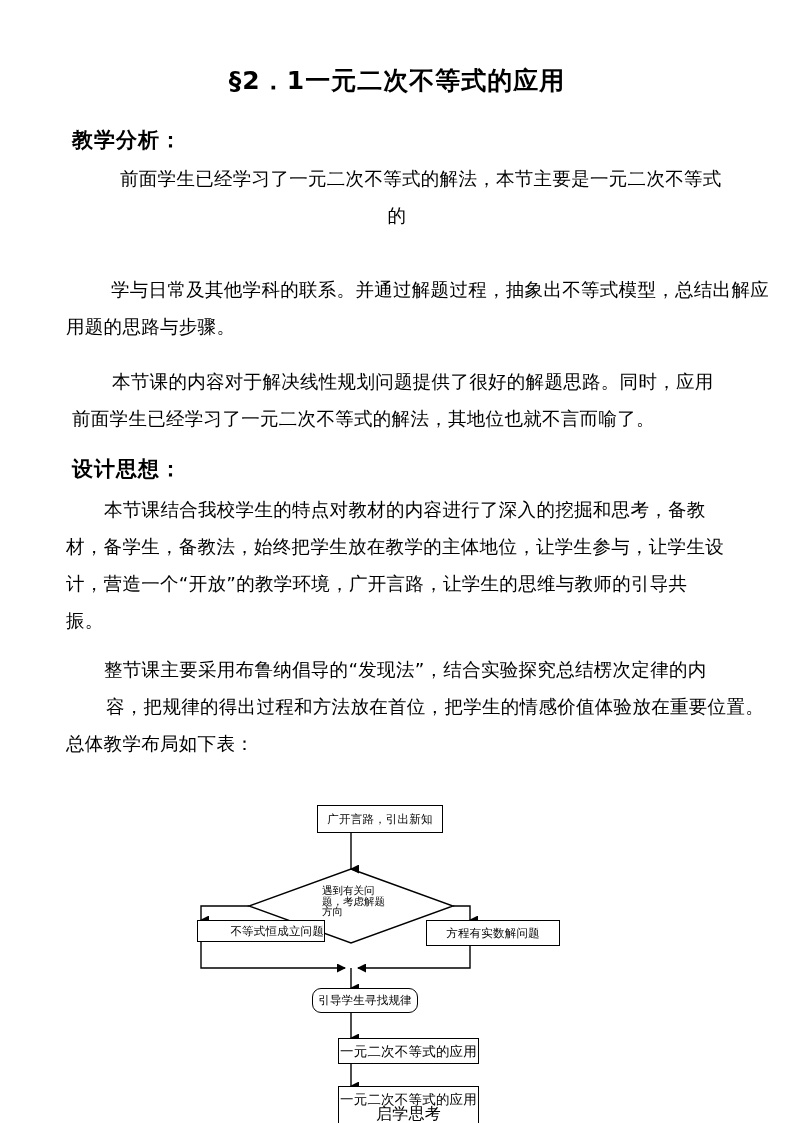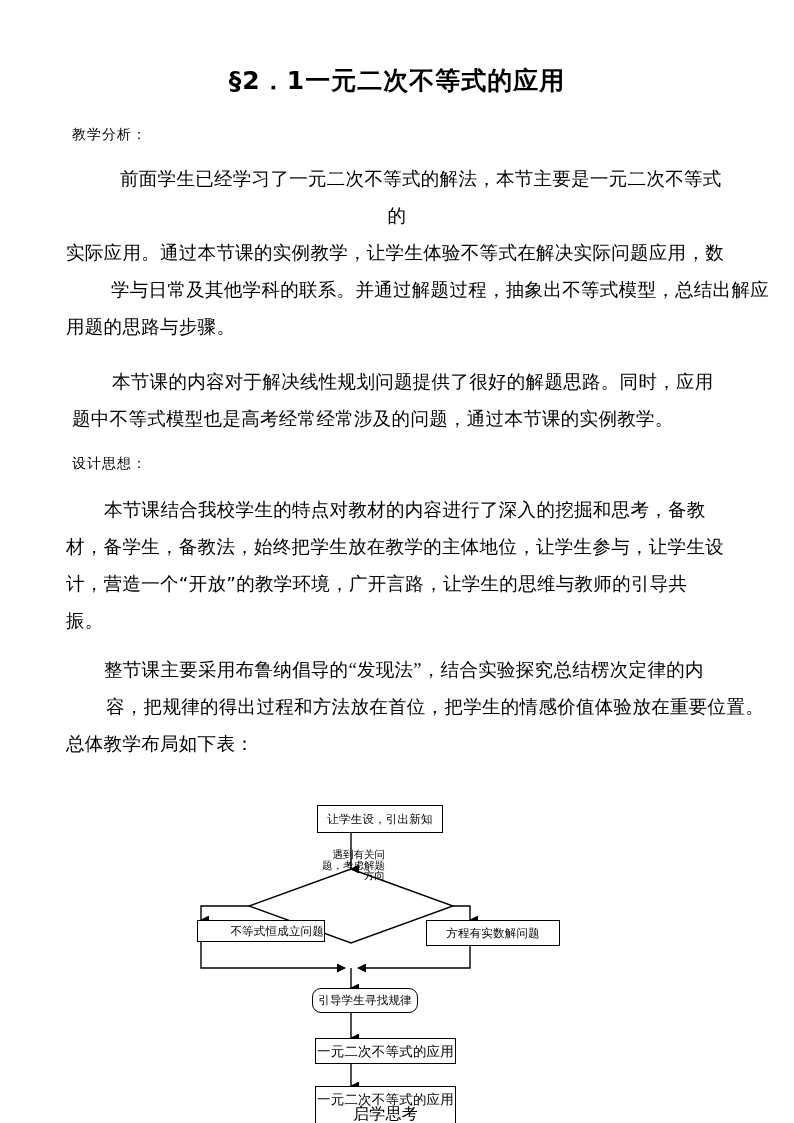--- a/index.html
+++ b/index.html
@@ -32,22 +32,22 @@
     font-size: 25px;
     font-weight: bold;
     letter-spacing: 1px;
     white-space: nowrap;
   }
 
   
   .section-head {
     position: absolute;
     left: 72px;
-    font-size: 14px;
-    font-weight: normal;
+    font-size: 21px;
+    font-weight: bold;
     letter-spacing: 1px;
     white-space: nowrap;
   }
   .para-line {
     position: absolute;
     font-size: 18.5px;
     letter-spacing: 0.3px;
     white-space: nowrap;
   }
   .para-line.center {
@@ -74,21 +74,21 @@
     font-size: 11.5px;
     line-height: 1.08;
     text-align: center;
     display: flex;
     flex-direction: column;
     align-items: center;
     justify-content: center;
     white-space: nowrap;
     letter-spacing: 0.2px;
   }
-  .node-box.big { font-size: 13.5px; }
+  .node-box.big { font-size: 13.5px; margin-left: 23px; }
   .node-box .l2 { font-size: 16px; margin-top: -1px; }
   .diamond-label {
     position: absolute;
     font-size: 10.5px;
     line-height: 1.0;
     text-align: left;
     white-space: nowrap;
     letter-spacing: 0px;
   }
 </style>
@@ -96,35 +96,34 @@
 <body>
 
 <div class="page">
 
   <div class="doc-title">§2．1一元二次不等式的应用</div>
 
   <div class="section-head" style="top:126px;">教学分析：</div>
 
   <div class="para-line" style="top:166px; left:120px;">前面学生已经学习了一元二次不等式的解法，本节主要是一元二次不等式</div>
   <div class="para-line center" style="top:203px;">的</div>
-  <div class="para-line" style="top:240px; left:66px;">实际应用。通过本节课的实例教学，让学生体验不等式在解决实际问题应用，数</div>
   <div class="para-line" style="top:277px; left:66px;margin-left:45px;">学与日常及其他学科的联系。并通过解题过程，抽象出不等式模型，总结出解应</div>
   <div class="para-line" style="top:369px; left:112px;">本节课的内容对于解决线性规划问题提供了很好的解题思路。同时，应用</div>
 
   <div class="para-line" style="top:314px; left:66px;">用题的思路与步骤。</div>
-  <div class="para-line" style="top:406px; left:72px;">题中不等式模型也是高考经常经常涉及的问题，通过本节课的实例教学。</div>
+  <div class="para-line" style="top:406px; left:72px;">前面学生已经学习了一元二次不等式的解法，其地位也就不言而喻了。</div>
 
   <div class="section-head" style="top:455px;">设计思想：</div>
 
   <div class="para-line" style="top:497px; left:104px;">本节课结合我校学生的特点对教材的内容进行了深入的挖掘和思考，备教</div>
   <div class="para-line" style="top:534px; left:66px;">材，备学生，备教法，始终把学生放在教学的主体地位，让学生参与，让学生设</div>
   <div class="para-line" style="top:571px; left:66px;">计，营造一个“开放”的教学环境，广开言路，让学生的思维与教师的引导共</div>
   <div class="para-line" style="top:608px; left:66px;">振。</div>
 
-  <div class="para-line" style="top:657px; left:104px;font-family:Liberation Serif, serif;">整节课主要采用布鲁纳倡导的“发现法”，结合实验探究总结楞次定律的内</div>
+  <div class="para-line" style="top:657px; left:104px;">整节课主要采用布鲁纳倡导的“发现法”，结合实验探究总结楞次定律的内</div>
   <div class="para-line" style="top:694px; left:66px;margin-left:40px;">容，把规律的得出过程和方法放在首位，把学生的情感价值体验放在重要位置。</div>
   <div class="para-line" style="top:731px; left:66px;">总体教学布局如下表：</div>
 
   <div class="flow">
     <svg width="794" height="1123" viewBox="0 0 794 1123">
       <defs>
         <marker id="ar-down" markerWidth="9" markerHeight="9" refX="4.5" refY="8" orient="auto" markerUnits="userSpaceOnUse">
           <path d="M0,0 L9,0 L4.5,9 z" fill="#000"></path>
         </marker>
         <marker id="ar-right" markerWidth="9" markerHeight="9" refX="8" refY="4.5" orient="auto" markerUnits="userSpaceOnUse">
@@ -148,24 +147,24 @@
       <path d="M470,942 L470,968 L358,968" stroke="#000" stroke-width="1.4" fill="none" marker-end="url(#ar-left)"></path>
 
       <path d="M351,968 L351,988" stroke="#000" stroke-width="1.4" fill="none" marker-end="url(#ar-down)"></path>
 
       <path d="M351,1013 L351,1038" stroke="#000" stroke-width="1.4" fill="none" marker-end="url(#ar-down)"></path>
 
       <path d="M351,1064 L351,1086" stroke="#000" stroke-width="1.4" fill="none" marker-end="url(#ar-down)"></path>
     </svg>
 
     <div class="node-box" style="left:317px; top:805px; width:126px; height:28px;">
-      <span>让学生设，引出新知</span>
+      <span>广开言路，引出新知</span>
     </div>
 
-    <div class="diamond-label" style="left:322px; top:849px;text-align:right;">
+    <div class="diamond-label" style="left:322px; top:885px;">
       <div>遇到有关问</div>
       <div>题，考虑解题</div>
       <div>方向</div>
     </div>
 
     <div class="node-box" style="left:197px; top:920px; width:128px; height:22px;align-items:flex-end;">
       <span>不等式恒成立问题</span>
     </div>
 
     <div class="node-box" style="left:426px; top:920px; width:134px; height:26px;">

